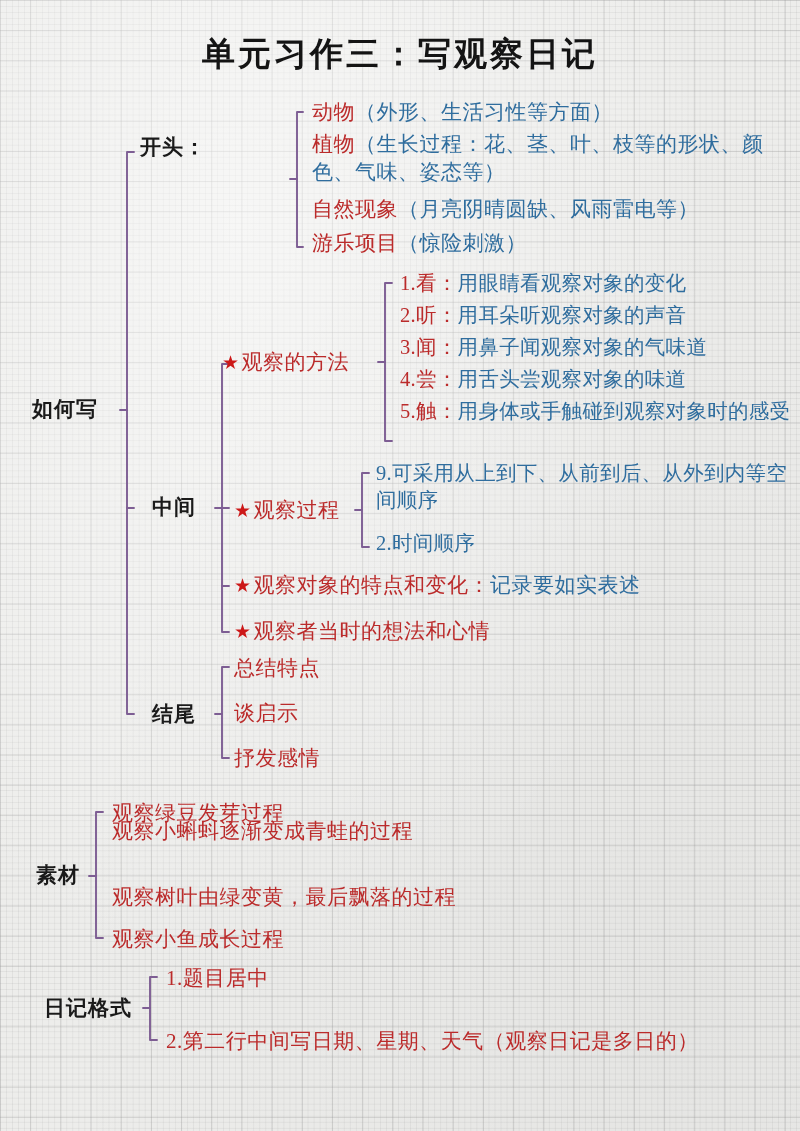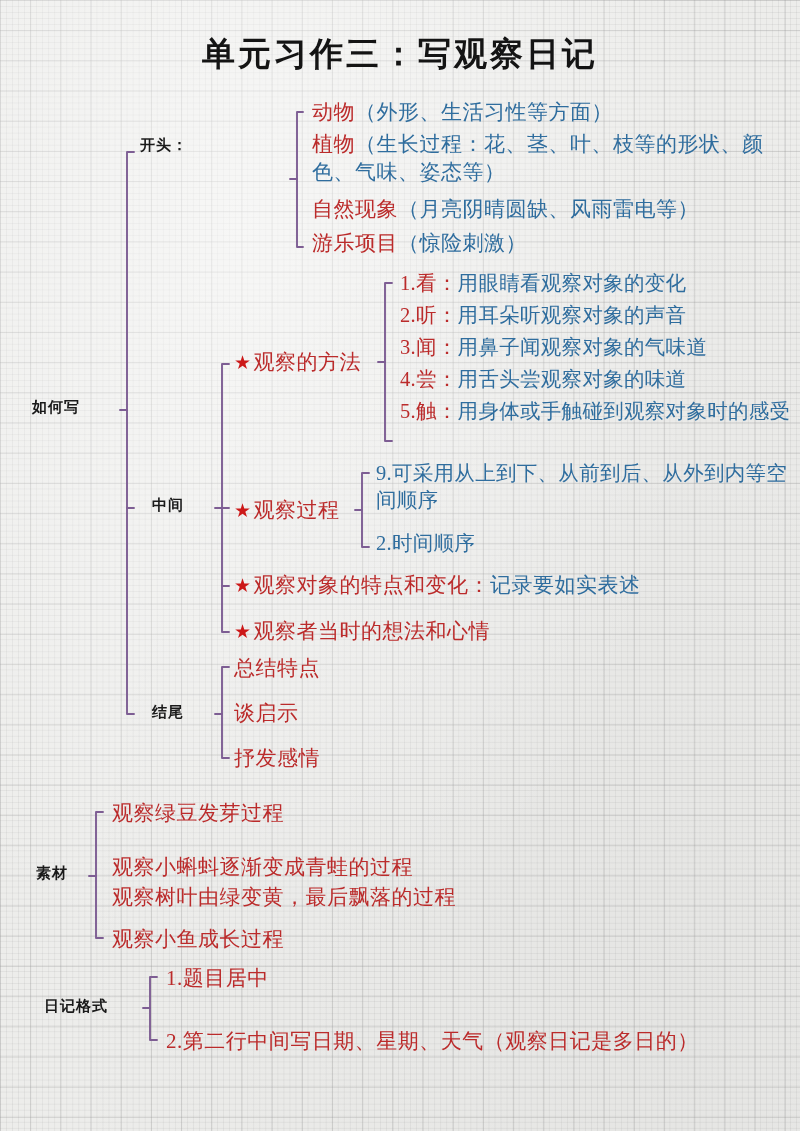--- a/index.html
+++ b/index.html
@@ -83,22 +83,22 @@
     font-size: 33px;
     font-weight: bold;
     letter-spacing: 3px;
     color: #141414;
     font-family: "Liberation Sans", "DejaVu Sans", sans-serif;
   }
 
   .blk {
     color: #1a1a1a;
     font-weight: bold;
-    font-size: 15px;
-    font-family: Liberation Sans, sans-serif;
+    font-size: 21px;
+    font-family: Liberation Mono, monospace;
     letter-spacing: 1px;
   }
   .red  { color: #bb2b2b; }
   .blue { color: #2f6d9e; }
   .star { color: #cc1818; font-size: 19px; margin-right: 2px; }
 
   .lvl2 { font-size: 21px; letter-spacing: 0.5px; }
   .lvl3 { font-size: 20.5px; letter-spacing: 0.3px; }
 
   
@@ -160,21 +160,21 @@
     <div class="node lvl2" style="left:312px; top:196px;">
       <span class="red">自然现象</span><span class="blue">（月亮阴晴圆缺、风雨雷电等）</span>
     </div>
 
     <div class="node lvl2" style="left:312px; top:230px;">
       <span class="red">游乐项目</span><span class="blue">（惊险刺激）</span>
     </div>
 
     <div class="node blk" style="left:152px; top:495px;">中间</div>
 
-    <div class="node lvl2 red" style="left:234px; top:349px;">
+    <div class="node lvl2 red" style="left:222px; top:349px;">
       <span class="star">★</span><span>观察的方法</span>
     </div>
 
     <div class="node lvl3" style="left:400px; top:270px;">
       <span class="red">1.看：</span><span class="blue">用眼睛看观察对象的变化</span>
     </div>
     <div class="node lvl3" style="left:400px; top:302px;">
       <span class="red">2.听：</span><span class="blue">用耳朵听观察对象的声音</span>
     </div>
     <div class="node lvl3" style="left:400px; top:334px;">
@@ -204,21 +204,21 @@
 
     <div class="node blk" style="left:152px; top:702px;">结尾</div>
 
     <div class="node lvl2 red" style="left:234px; top:655px;">总结特点</div>
     <div class="node lvl2 red" style="left:234px; top:700px;text-align:right;">谈启示</div>
     <div class="node lvl2 red" style="left:234px; top:745px;">抒发感情</div>
 
     <div class="node blk" style="left:36px; top:863px;">素材</div>
 
     <div class="node lvl2 red" style="left:112px; top:800px;">观察绿豆发芽过程</div>
-    <div class="node lvl2 red" style="left:112px; top:854px;">观察小蝌蚪逐渐变成青蛙的过程</div>
+    <div class="node lvl2 red" style="left:112px; top:818px;">观察小蝌蚪逐渐变成青蛙的过程</div>
     <div class="node lvl2 red" style="left:112px; top:884px;">观察树叶由绿变黄，最后飘落的过程</div>
     <div class="node lvl2 red" style="left:112px; top:926px;">观察小鱼成长过程</div>
 
     <div class="node blk" style="left:44px; top:996px;">日记格式</div>
 
     <div class="node lvl2 red" style="left:166px; top:965px;">1.题目居中</div>
     <div class="node lvl2 red" style="left:166px; top:1028px;">2.第二行中间写日期、星期、天气（观察日记是多日的）</div>
 
   </div>
 </div>

